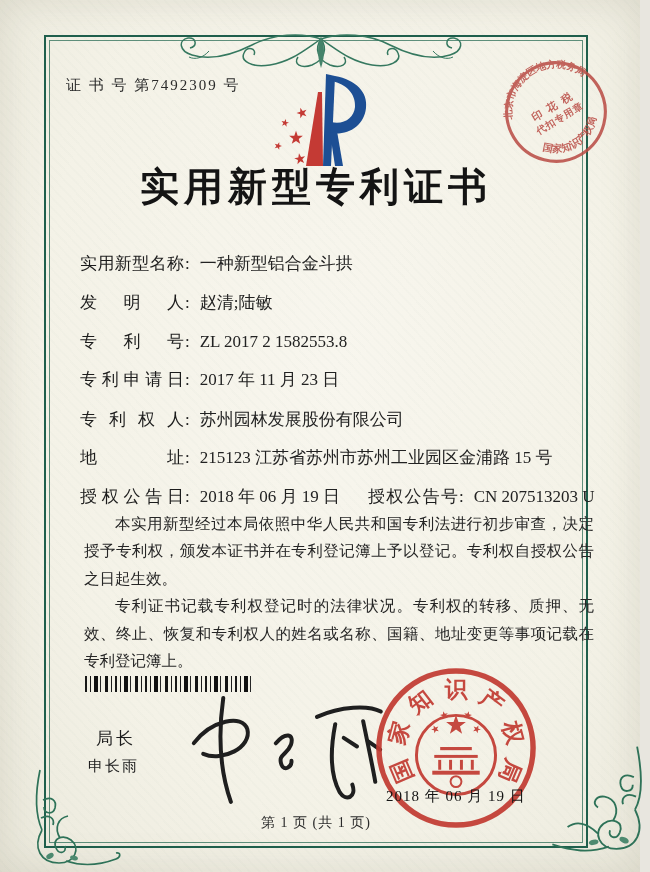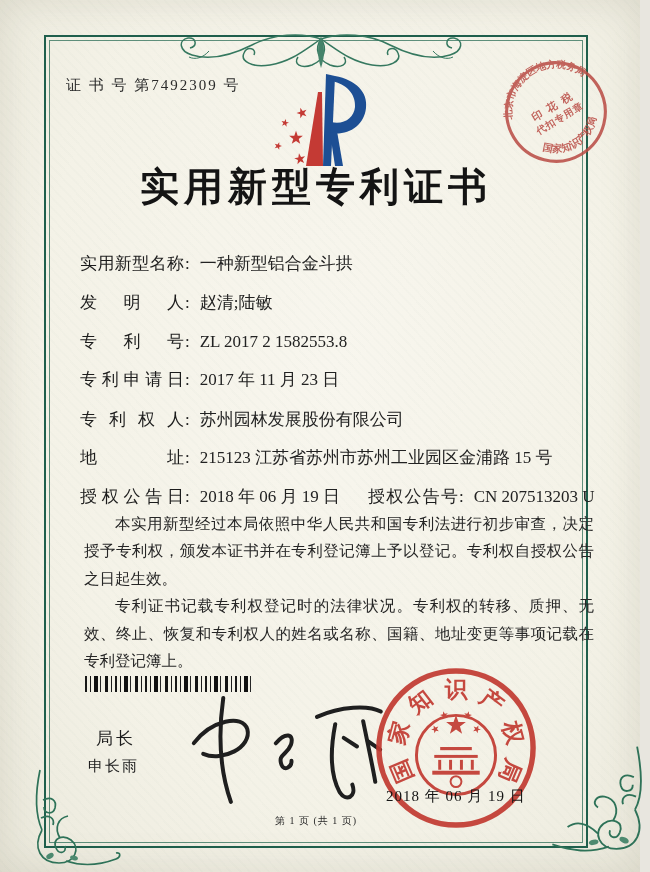--- a/index.html
+++ b/index.html
@@ -72,21 +72,21 @@
   .director-label{position:absolute;left:96px;top:727px;font-size:17px;letter-spacing:3px;color:#1c1c1c;}
   .director-name{position:absolute;left:88px;top:757px;font-size:15px;letter-spacing:2px;color:#1c1c1c;}
   .signature{position:absolute;left:178px;top:688px;width:212px;height:118px;transform:rotate(-2deg);}
   .seal{position:absolute;left:372px;top:664px;width:168px;height:168px;opacity:.92;}
   .seal-date{
     position:absolute;left:386px;top:787px;font-size:15px;letter-spacing:1px;
     color:#141414;z-index:5;white-space:nowrap;
   }
   .footer{
     position:absolute;left:44px;right:52px;top:814px;
-    text-align:center;font-size:10px;color:#2a2a2a;letter-spacing:1px;
+    text-align:center;font-size:14px;color:#2a2a2a;letter-spacing:1px;
   }
 
   .orn-top{position:absolute;left:151px;top:30px;width:340px;height:46px;}
   .orn-bl{position:absolute;left:30px;top:768px;width:92px;height:100px;}
   .orn-br{position:absolute;left:548px;top:738px;width:100px;height:126px;transform:scaleX(-1);}
   .tax-stamp{
     position:absolute;left:498px;top:54px;width:116px;height:116px;
     transform:rotate(-31deg);opacity:.85;z-index:6;
   }
 </style>

